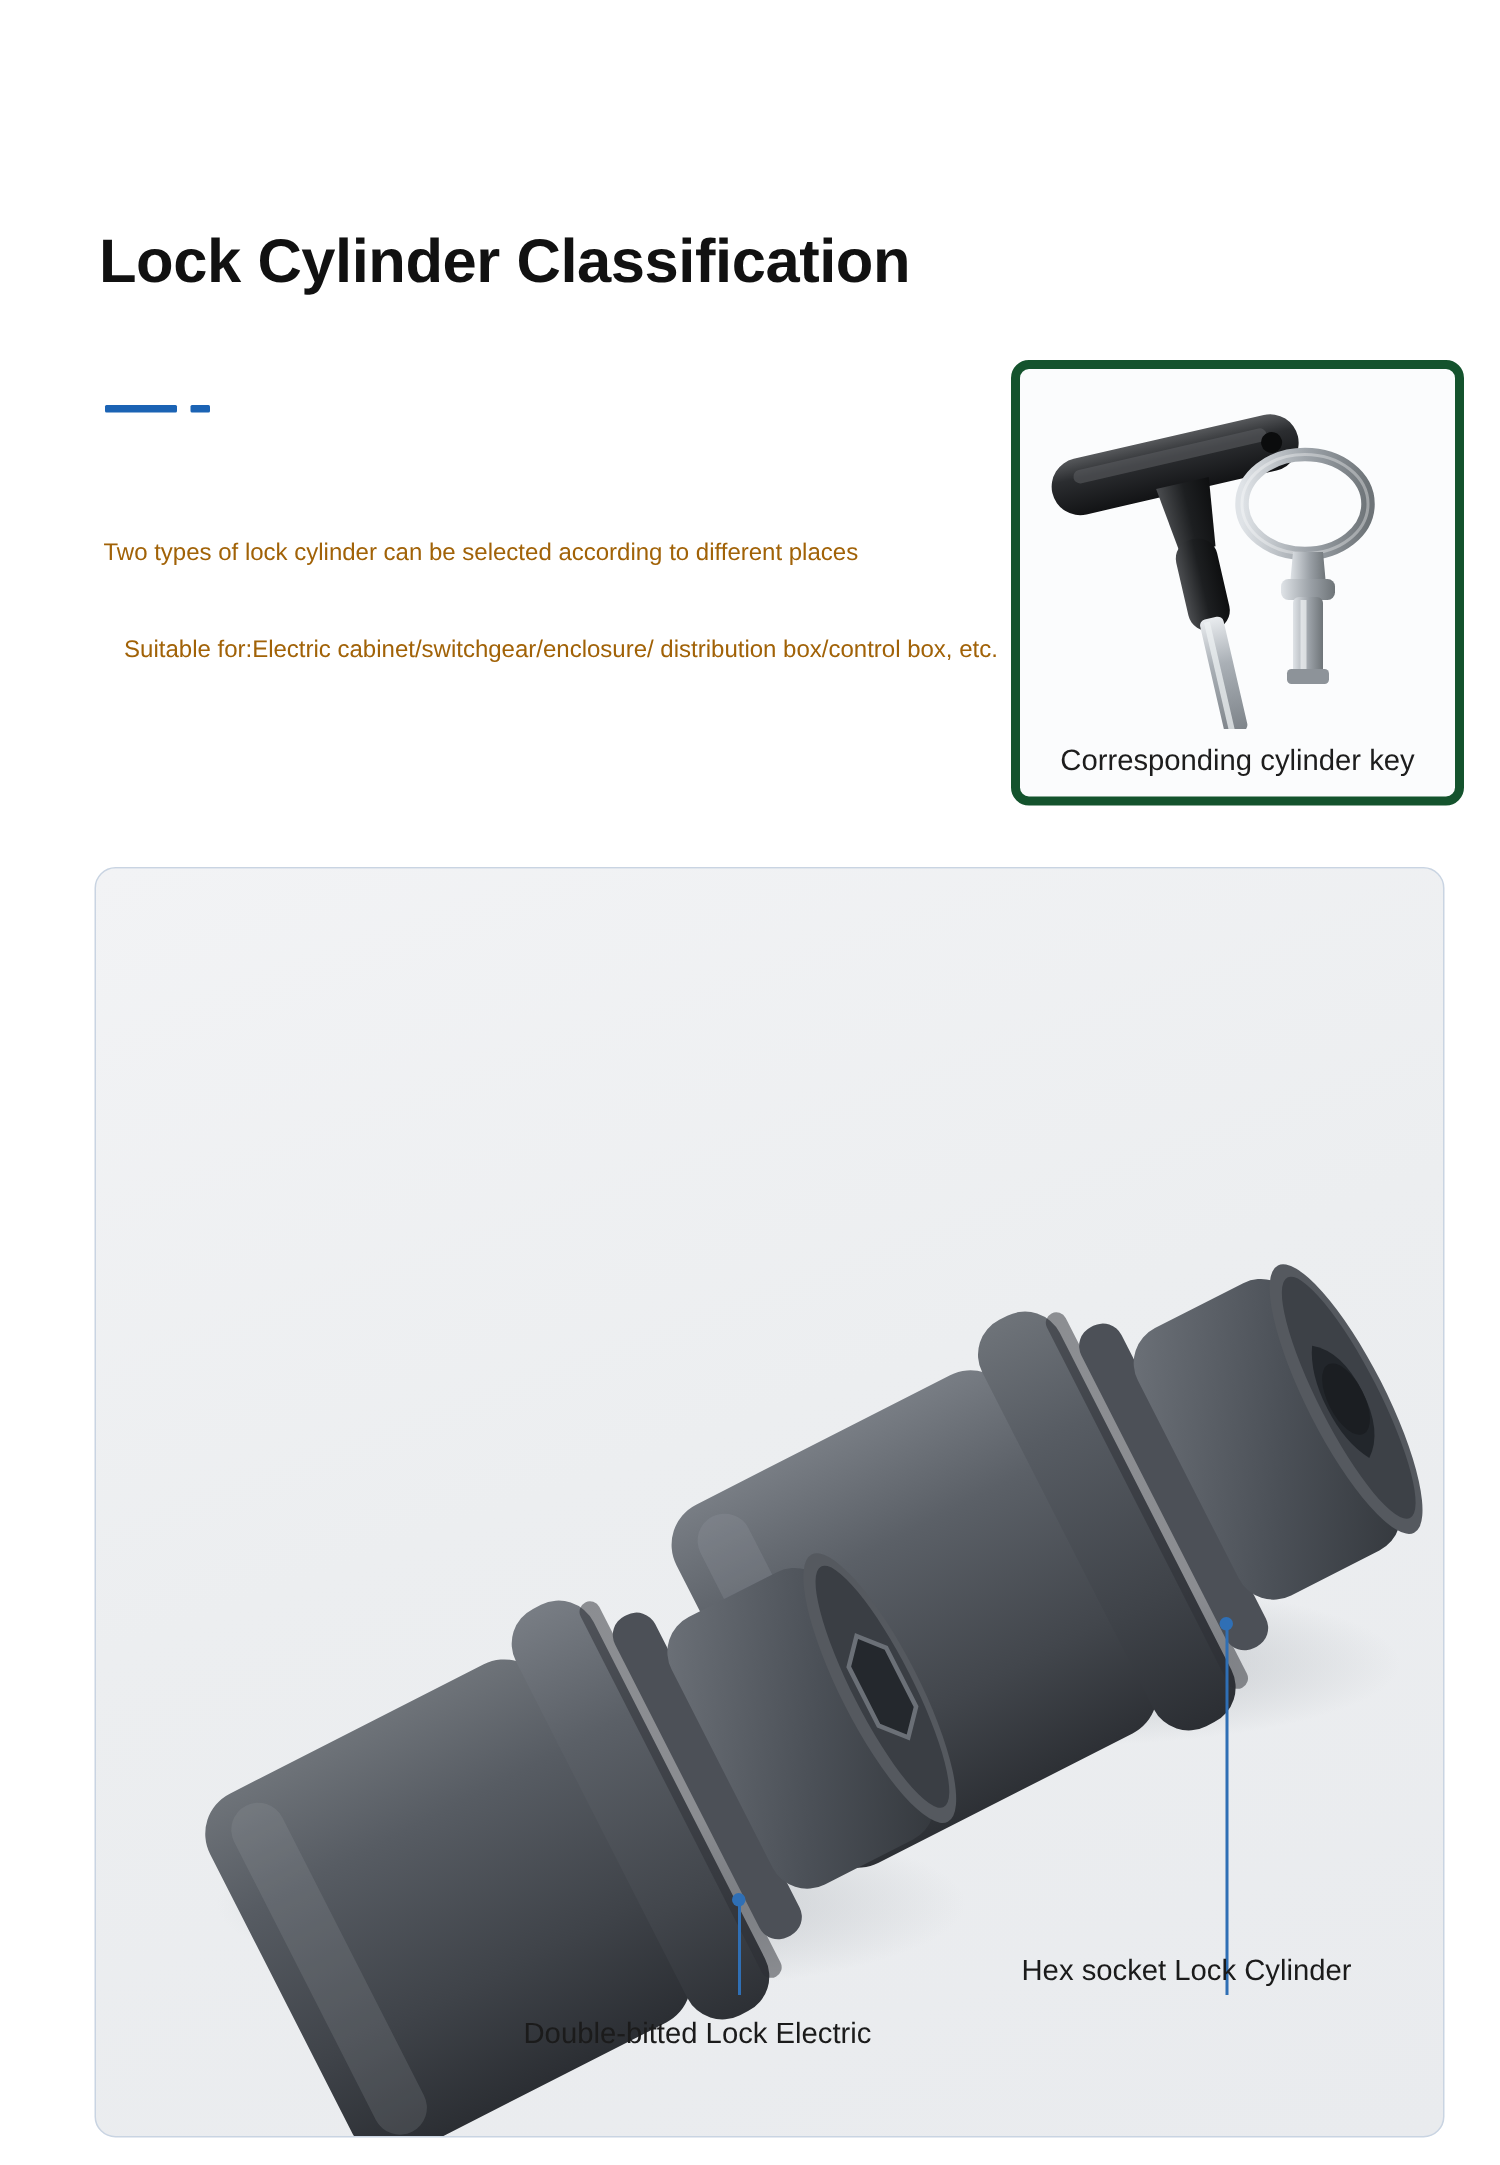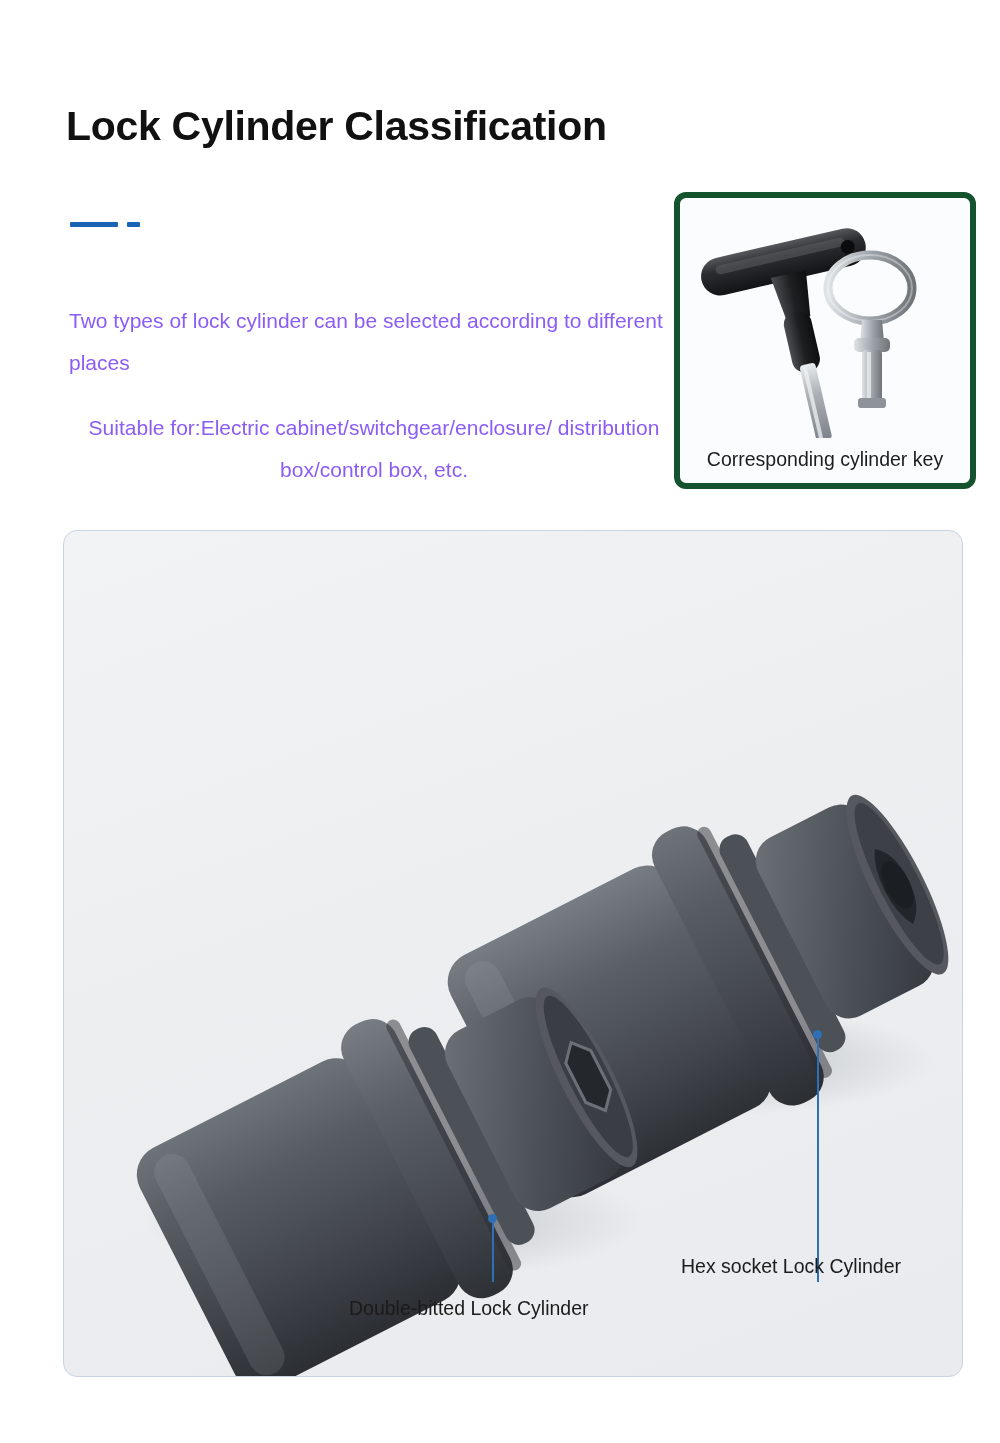--- a/index.html
+++ b/index.html
@@ -13,20 +13,21 @@
     position: relative;
     font-family: "Liberation Sans", sans-serif;
     color: #1a1a1a;
     overflow: hidden;
   }
 
   .page {
     position: absolute;
     inset: 0;
     background: #fff;
+    margin-top: 48px;
   }
 
   
   .title {
     position: absolute;
     left: 66px;
     top: 103px;
     font-size: 41px;
     font-weight: bold;
     letter-spacing: -0.3px;
@@ -55,23 +56,23 @@
     background: #1b63b4;
     border-radius: 1px;
   }
 
   
   .intro {
     position: absolute;
     left: 69px;
     top: 300px;
     width: 610px;
-    font-size: 21px;
+    font-size: 16px;
     line-height: 42px;
-    color: #8b5cf6;
+    color: #a16207;
   }
   .intro p {
     margin: 0;
   }
   .intro .para2 {
     margin-top: 23px;
     text-align: center;
   }
 
   
@@ -284,16 +285,16 @@
       </g>
     </svg>
   </div>
 
   <div class="callout-line" style="left:492px; top:1222px; height:60px;"></div>
   <div class="dot" style="left:488px; top:1214px;"></div>
 
   <div class="callout-line" style="left:817px; top:1038px; height:244px;"></div>
   <div class="dot" style="left:813px; top:1030px;"></div>
 
-  <div class="callout-label callout-left">Double-bitted Lock Cylinder</div>
+  <div class="callout-label callout-left">Double-bitted Lock Electric</div>
   <div class="callout-label callout-right">Hex socket Lock Cylinder</div>
 
 </div>
 
 </body></html>

